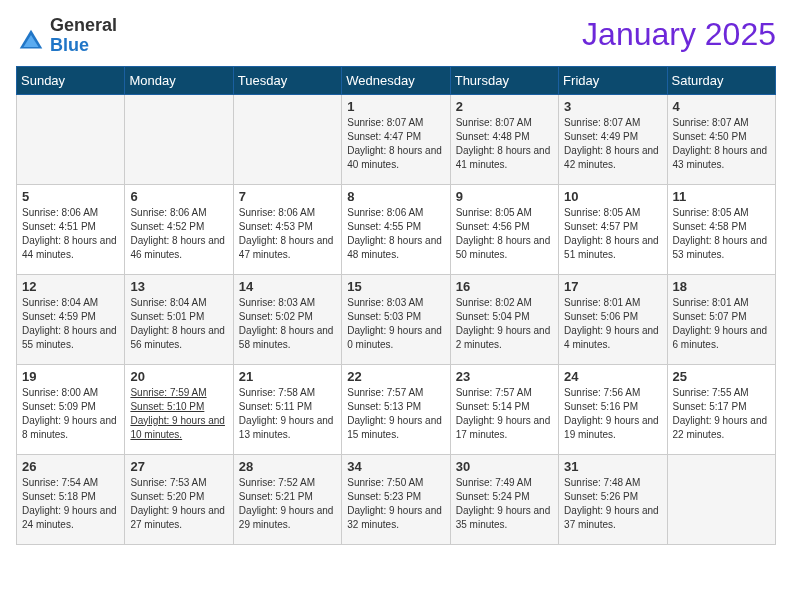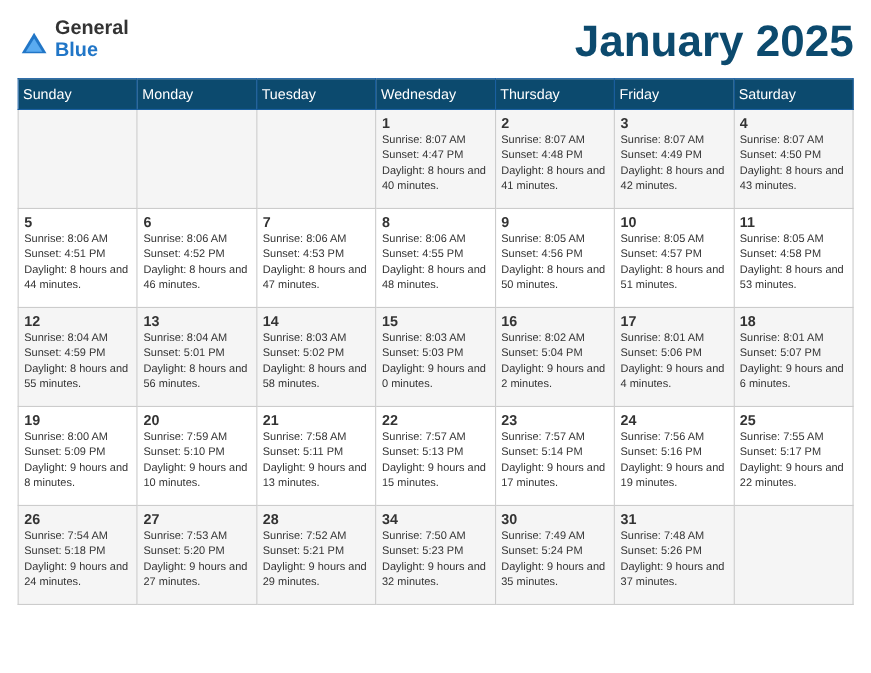--- a/index.html
+++ b/index.html
@@ -37,23 +37,23 @@
       color: #2176c7;
     }
     .logo-icon {
       width: 30px;
       height: 30px;
     }
     .title-block {
       text-align: right;
     }
     .calendar-title {
-      font-size: 40px;
-      font-weight: bold;
-      color: #0c4a6e;
+      font-size: 32px;
+      font-weight: normal;
+      color: #6d28d9;
     }
     .calendar-subtitle {
       font-size: 14px;
       color: #555;
     }
     .calendar-table {
       width: 100%;
       border-collapse: collapse;
       border: 1px solid #ccc;
     }
@@ -248,21 +248,21 @@
       </tr>
       <tr>
         <td>
           <span class="day-number">19</span>
           <div class="day-info" style="white-space: pre-line;">Sunrise: 8:00 AM
 Sunset: 5:09 PM
 Daylight: 9 hours and 8 minutes.</div>
         </td>
         <td>
           <span class="day-number">20</span>
-          <div class="day-info" style="white-space: pre-line;">Sunrise: 7:59 AM
+          <div class="day-info" style="white-space: pre-line; text-decoration: underline;">Sunrise: 7:59 AM
 Sunset: 5:10 PM
 Daylight: 9 hours and 10 minutes.</div>
         </td>
         <td>
           <span class="day-number">21</span>
           <div class="day-info" style="white-space: pre-line;">Sunrise: 7:58 AM
 Sunset: 5:11 PM
 Daylight: 9 hours and 13 minutes.</div>
         </td>
         <td>

